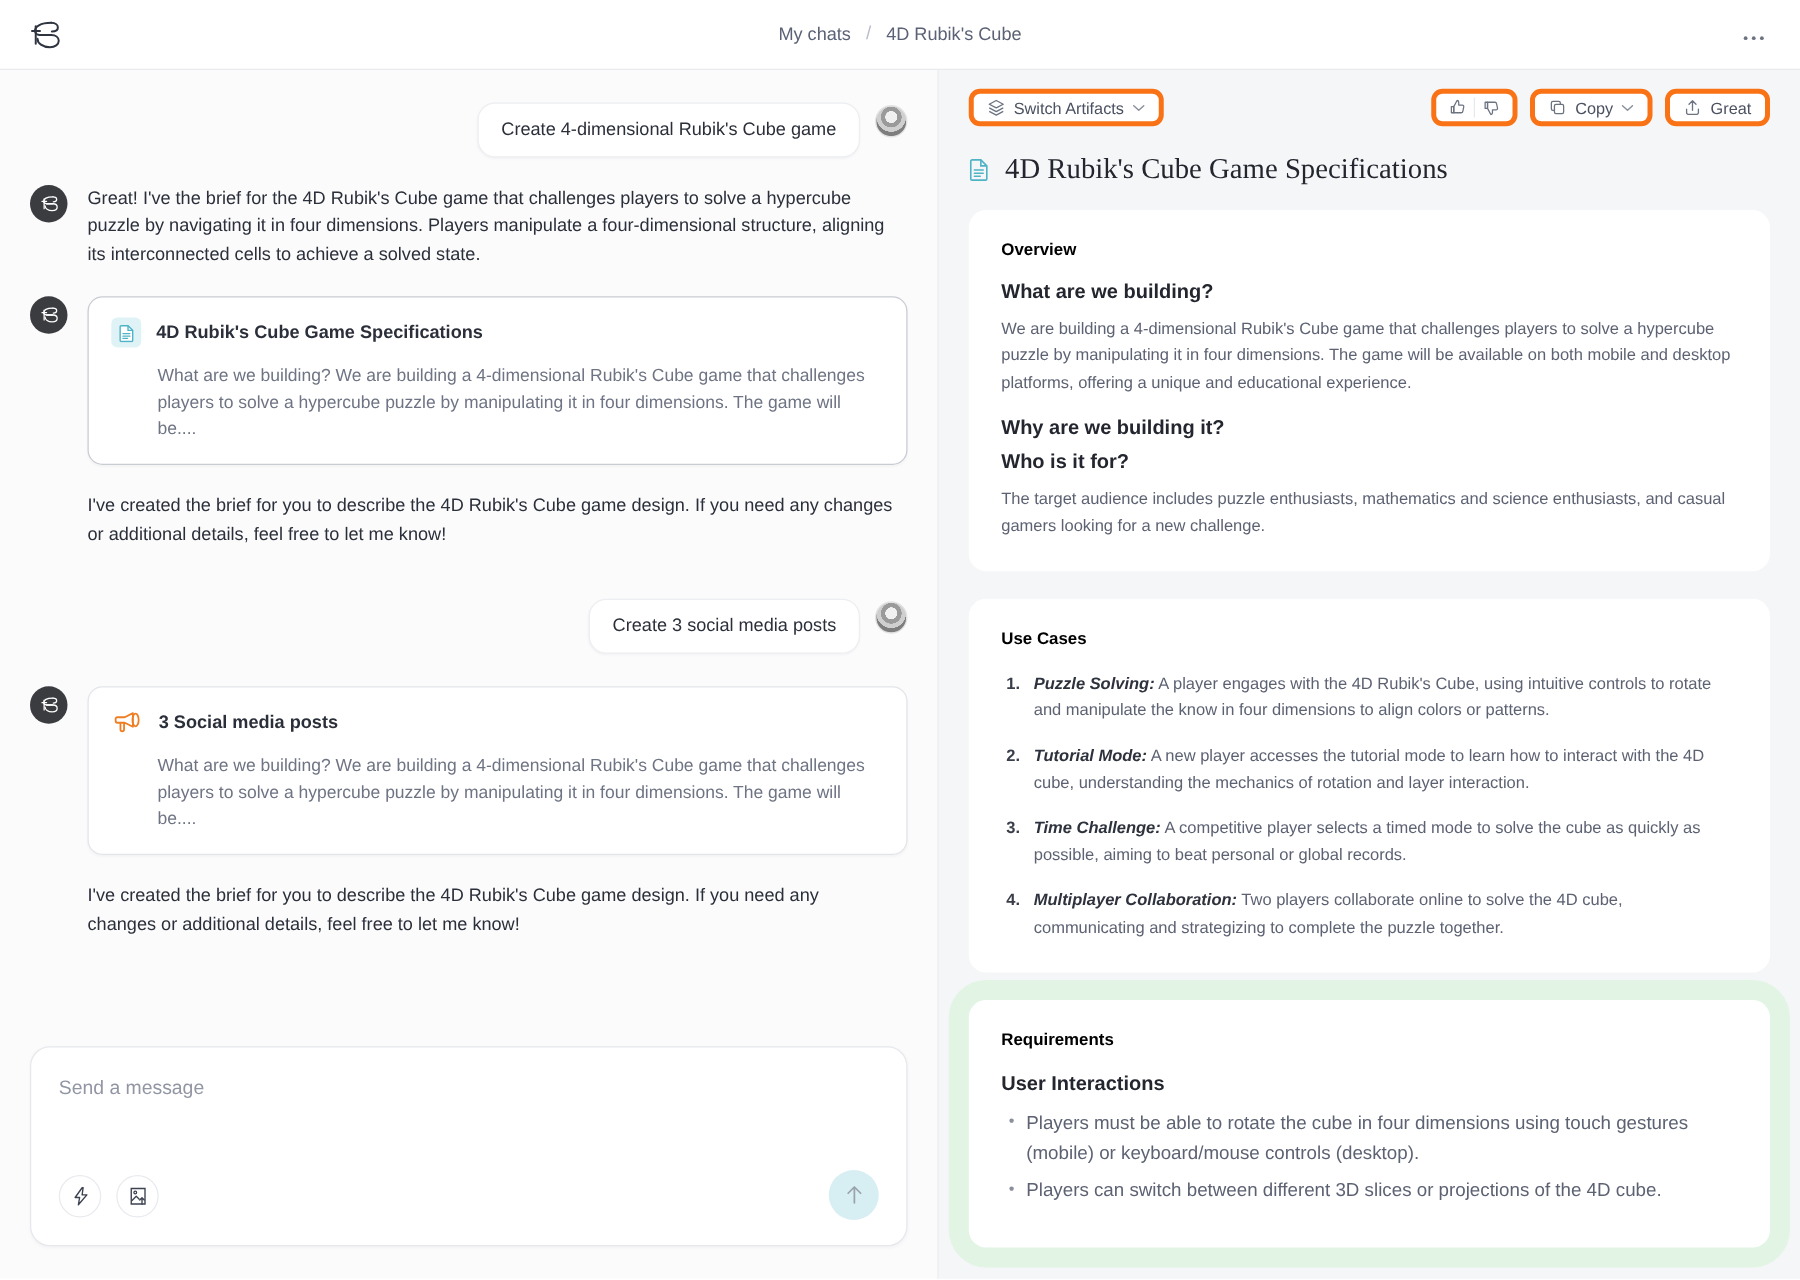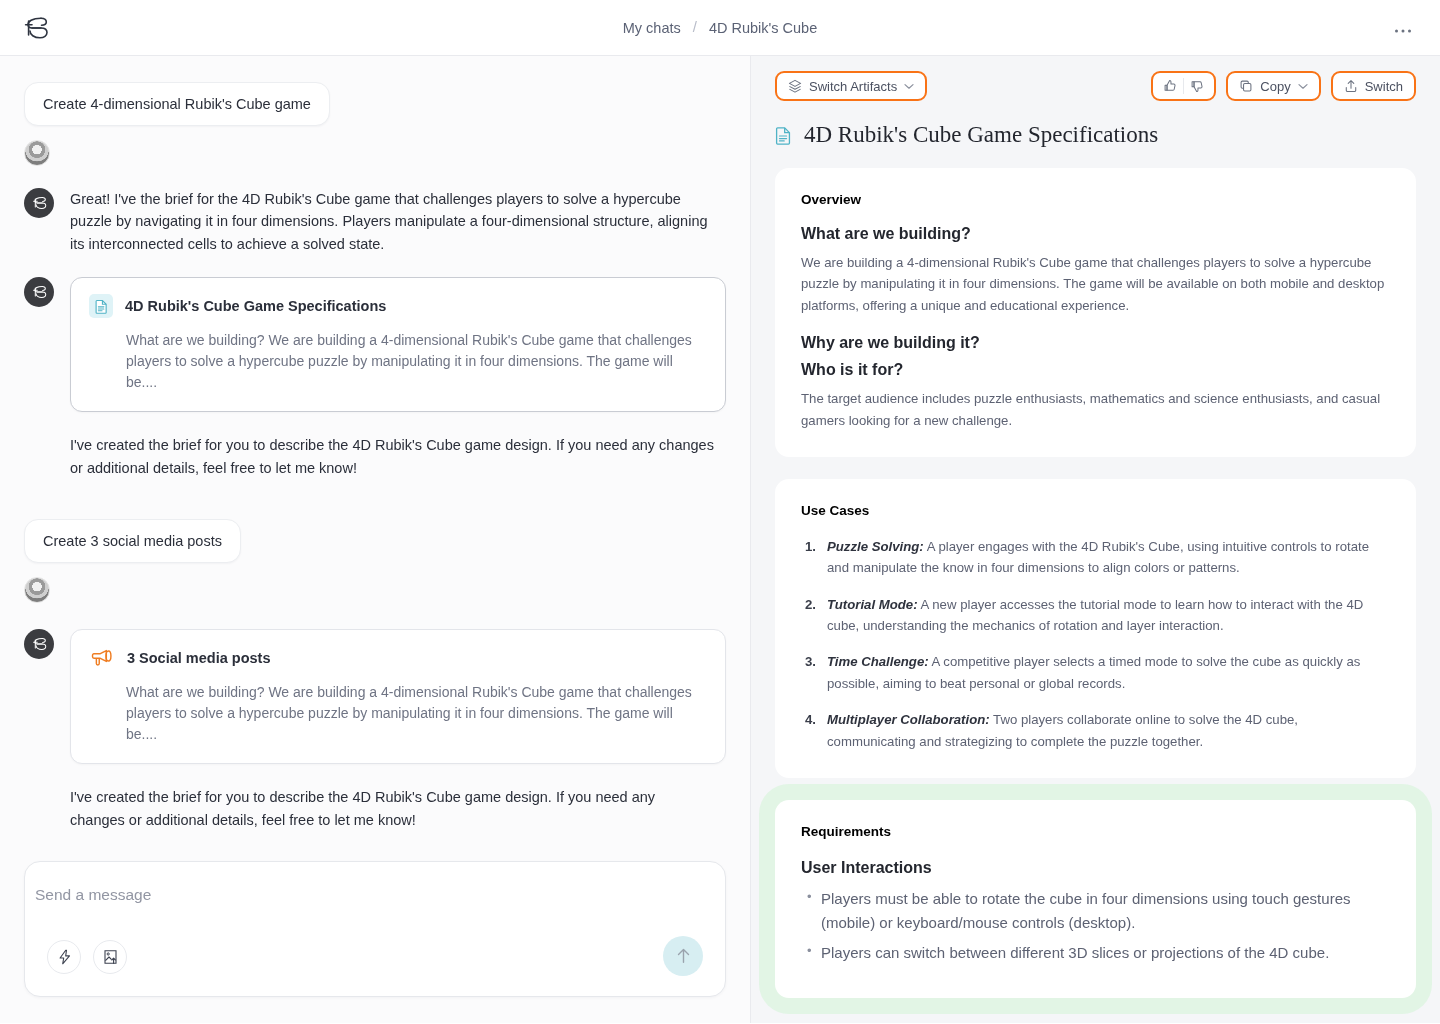--- a/index.html
+++ b/index.html
@@ -37,21 +37,21 @@
   .main { display: flex; height: calc(1024px - 57px); }
   .chat-pane {
     width: 751px; position: relative;
     border-right: 1px solid #e9eaee;
     background: #fbfbfc;
     display:flex; flex-direction: column;
   }
   .chat-scroll { flex: 1; overflow: hidden; padding: 26px 24px 0 24px; }
 
   
-  .row-user { display: flex; justify-content: flex-end; align-items: flex-start; gap: 12px; margin-bottom: 22px; flex-direction: column; }
+  .row-user { display: flex; justify-content: flex-end; align-items: flex-start; gap: 12px; margin-bottom: 22px; }
   .bubble {
     background: #fff; border: 1px solid #eceef1; border-radius: 14px;
     padding: 13px 18px; font-size: 14.5px; color: #2b2f3a;
     max-width: 420px; box-shadow: 0 1px 2px rgba(16,24,40,.04);
   }
   .avatar-user {
     width: 26px; height: 26px; border-radius: 50%;
     background: radial-gradient(circle at 50% 36%, #f0f0f0 0 24%, #9a9a9a 25% 42%, #cfcfcf 43% 60%, #7e7e7e 61% 100%);
     filter: grayscale(1);
     border: 1px solid #e2e3e7; flex: none; margin-top: 2px; overflow: hidden;
@@ -78,40 +78,40 @@
     display: flex; align-items: center; justify-content: center; flex: none;
   }
   .art-title { font-size: 14.5px; font-weight: bold; color: #2b2f3a; }
   .art-body { font-size: 14px; line-height: 1.5; color: #6f7484; margin-top: 12px; padding-left: 37px; }
   .mega-wrap { width: 26px; height: 24px; display:flex; align-items:center; justify-content:center; flex:none; }
 
   
   .composer-wrap { padding: 0 24px 26px 24px; }
   .composer {
     border: 1px solid #e6e8ec; background: #fff; border-radius: 16px;
-    height: 136px; position: relative; padding: 24px 10px;
+    height: 160px; position: relative; padding: 24px 22px;
     box-shadow: 0 1px 3px rgba(16,24,40,.04);
   }
   .composer-placeholder { font-size: 15.5px; color: #9296a3; }
   .composer-tools { position: absolute; left: 22px; bottom: 22px; display: flex; gap: 12px; }
   .tool-btn {
     width: 34px; height: 34px; border-radius: 50%; border: 1px solid #e8eaee;
     background: #fff; display: flex; align-items: center; justify-content: center;
   }
   .send-btn {
     position: absolute; right: 22px; bottom: 20px;
     width: 40px; height: 40px; border-radius: 50%; background: #d7eef2;
     display: flex; align-items: center; justify-content: center;
   }
 
   
   .doc-pane { flex: 1; background: #f5f6f8; position: relative; overflow: hidden; }
   .doc-toolbar { height: 60px; display: flex; align-items: center; padding: 0 24px; gap: 10px; }
   .pill {
-    border: 2px solid #f97316; background: #fff; border-radius: 9px;
+    border: 4px solid #f97316; background: #fff; border-radius: 9px;
     height: 30px; display: inline-flex; align-items: center; gap: 7px;
     padding: 0 11px; font-size: 13px; color: #4b5161; white-space: nowrap;
   }
   .pill.iconpair { padding: 0 4px; gap: 0; }
   .pill-div { width: 1px; height: 16px; background: #e7e9ed; }
   .icon-sq { width: 26px; height: 26px; display: flex; align-items: center; justify-content: center; border-radius: 6px; }
   .spacer { flex: 1; }
 
   .doc-title-row { display: flex; align-items: center; gap: 12px; padding: 0 24px; margin-top: 6px; margin-bottom: 20px; }
   .doc-title {
@@ -343,21 +343,21 @@
         <svg width="10" height="7" viewBox="0 0 10 7" fill="none">
           <path d="M1 1.6 5 5.2 9 1.6" stroke="#8b909d" stroke-width="1.2" stroke-linecap="round" stroke-linejoin="round"></path>
         </svg>
       </div>
 
       <div class="pill">
         <svg width="14" height="14" viewBox="0 0 16 16" fill="none">
           <path d="M8 10.6V1.8M4.8 5 8 1.8 11.2 5" stroke="#6b7280" stroke-width="1.2" stroke-linecap="round" stroke-linejoin="round" fill="none"></path>
           <path d="M2.6 9.6v3.2a1.4 1.4 0 0 0 1.4 1.4h8a1.4 1.4 0 0 0 1.4-1.4V9.6" stroke="#6b7280" stroke-width="1.2" stroke-linecap="round" fill="none"></path>
         </svg>
-        <span>Switch</span>
+        <span>Great</span>
       </div>
     </div>
 
     <div class="doc-title-row">
       <svg width="17" height="19" viewBox="0 0 14 16" fill="none">
         <path d="M2 1.6h6l4 4v8.8a.8.8 0 0 1-.8.8H2a.8.8 0 0 1-.8-.8V2.4A.8.8 0 0 1 2 1.6z" stroke="#4fb3c6" stroke-width="1.1" fill="none"></path>
         <path d="M8 1.6v4h4" stroke="#4fb3c6" stroke-width="1.1" fill="none"></path>
         <path d="M3.6 8.4h6M3.6 10.6h6M3.6 12.6h4" stroke="#4fb3c6" stroke-width="1" stroke-linecap="round"></path>
       </svg>
       <div class="doc-title">4D Rubik's Cube Game Specifications</div>

